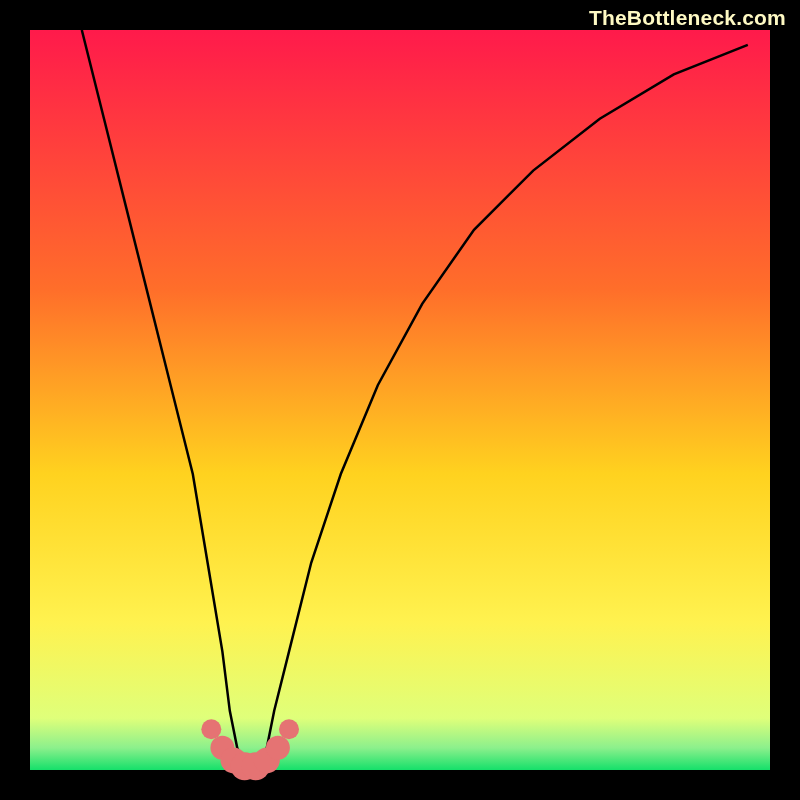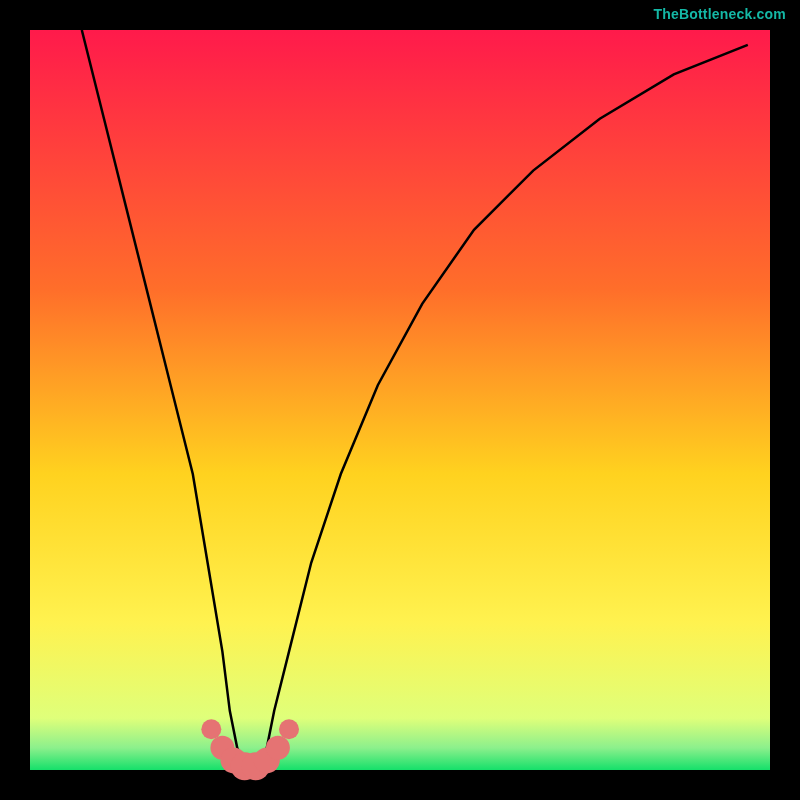--- a/index.html
+++ b/index.html
@@ -16,22 +16,22 @@
     top: 0;
     left: 0;
     width: 800px;
     height: 800px;
     background: #000;
   }
   .watermark {
     position: absolute;
     top: 6px;
     right: 14px;
-    color: #14b8a6;
-    font-size: 14px;
+    color: #fef9c3;
+    font-size: 21px;
     font-weight: 600;
     letter-spacing: 0.2px;
     user-select: none;
   }
   svg {
     position: absolute;
     top: 0;
     left: 0;
   }
 </style>

